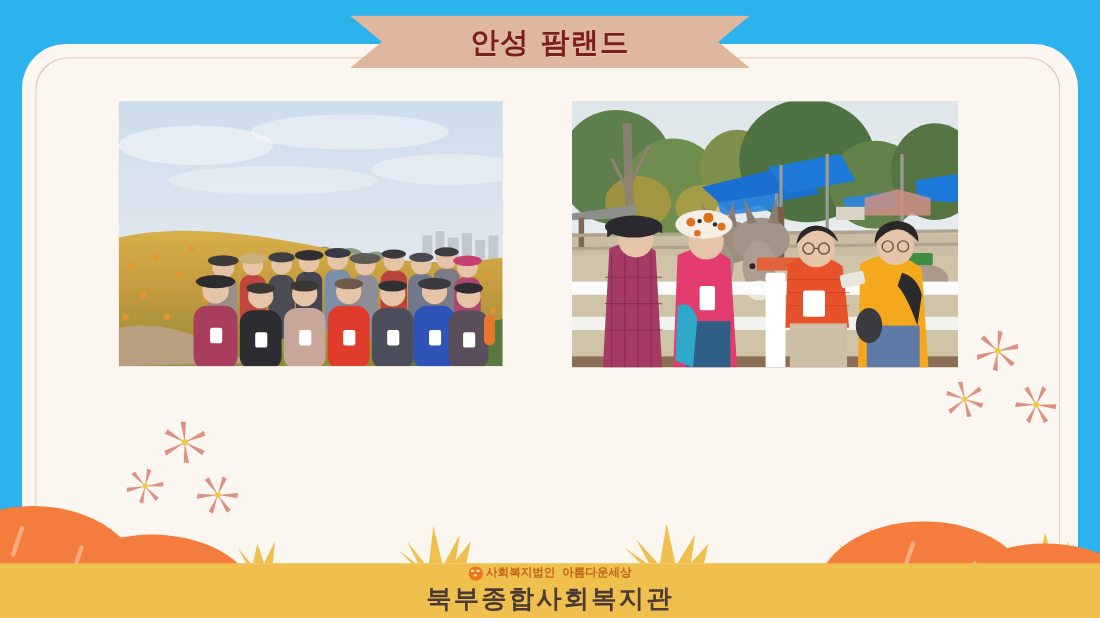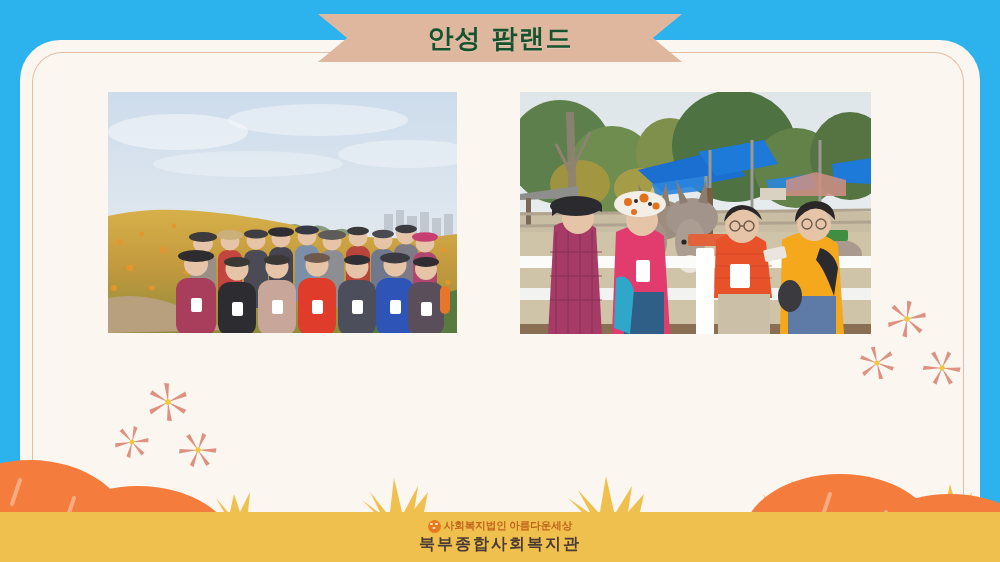--- a/index.html
+++ b/index.html
@@ -26,21 +26,21 @@
   
   .banner-wrap{position:absolute;left:318px;top:14px;width:364px;height:48px;}
   .banner-shape{
     position:absolute;left:0;top:0;width:364px;height:48px;background:#DEB79E;
     -webkit-clip-path:polygon(0% 0%,100% 0%,92% 50%,100% 100%,0% 100%,8% 50%);
     clip-path:polygon(0% 0%,100% 0%,92% 50%,100% 100%,0% 100%,8% 50%);
   }
   .banner-title{
     position:absolute;left:0;top:0;width:364px;height:48px;
     display:flex;align-items:center;justify-content:center;
-    color:#14532d;font-size:26px;font-weight:bold;letter-spacing:1px;
+    color:#7f1d1d;font-size:26px;font-weight:bold;letter-spacing:1px;
     text-shadow:0 1px 0 rgba(255,255,255,.25);
     font-family:"DejaVu Sans","Liberation Sans",sans-serif;
   }
 
   
   .photo{
     position:absolute;overflow:hidden;background:#ddd;
   }
   .photo-left{left:108px;top:92px;width:349px;height:241px;}
   .photo-right{left:520px;top:92px;width:351px;height:242px;}
@@ -74,24 +74,24 @@
     width:13px;height:13px;border-radius:50%;background:#E8771E;
     display:inline-block;position:relative;flex:none;
   }
   .org-mark::before{
     content:"";position:absolute;left:2.5px;top:3px;width:2.6px;height:2.6px;
     border-radius:50%;background:#FCE9C8;
     box-shadow:5px 0 0 #FCE9C8, 2.5px 4px 0 #FCE9C8;
   }
   .org-sub{
     font-size:10.5px;font-weight:bold;color:#C1641B;letter-spacing:0px;
-    font-family:Liberation Serif, serif;
+    font-family:Liberation Mono, monospace;
   }
   .org-main{
-    font-size:16px;font-weight:bold;color:#4A3B34;letter-spacing:2px;
+    font-size:23px;font-weight:bold;color:#4A3B34;letter-spacing:2px;
     font-family:"DejaVu Sans","Liberation Sans",sans-serif;
   }
 </style>
 </head>
 <body>
 
 <div class="stage">
 
   <div class="card"></div>
   <div class="card-inner-border"></div>

